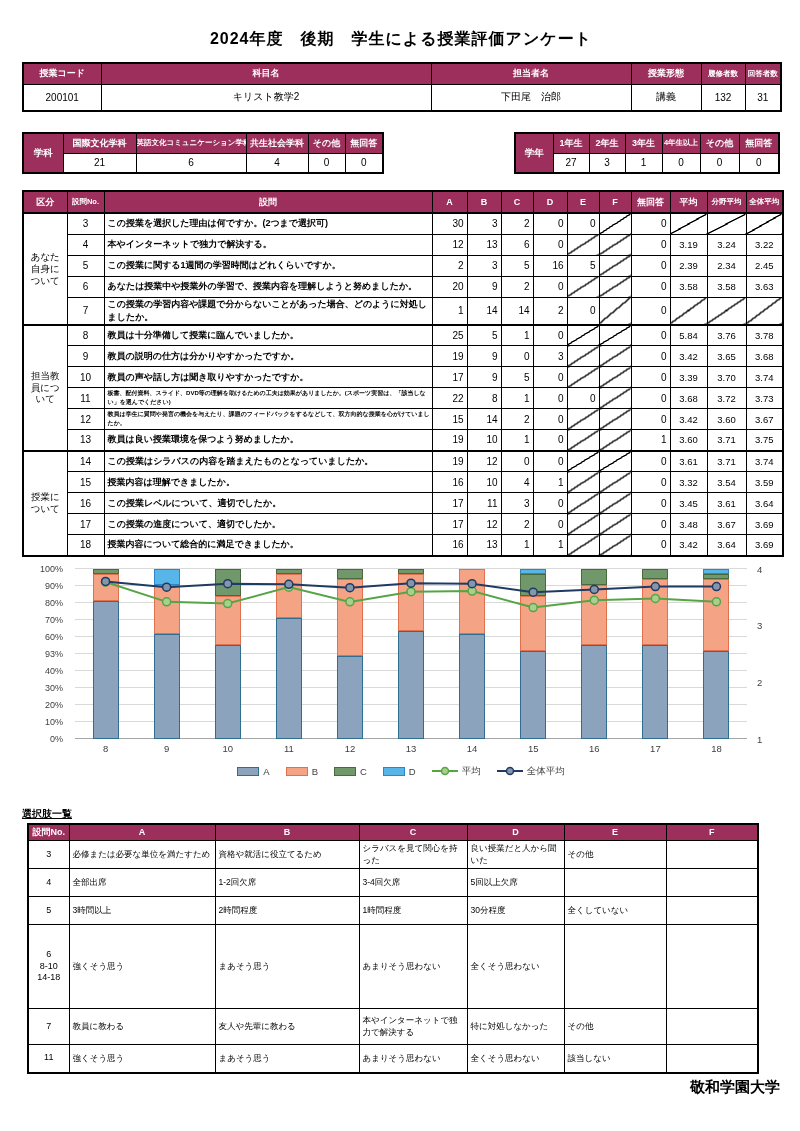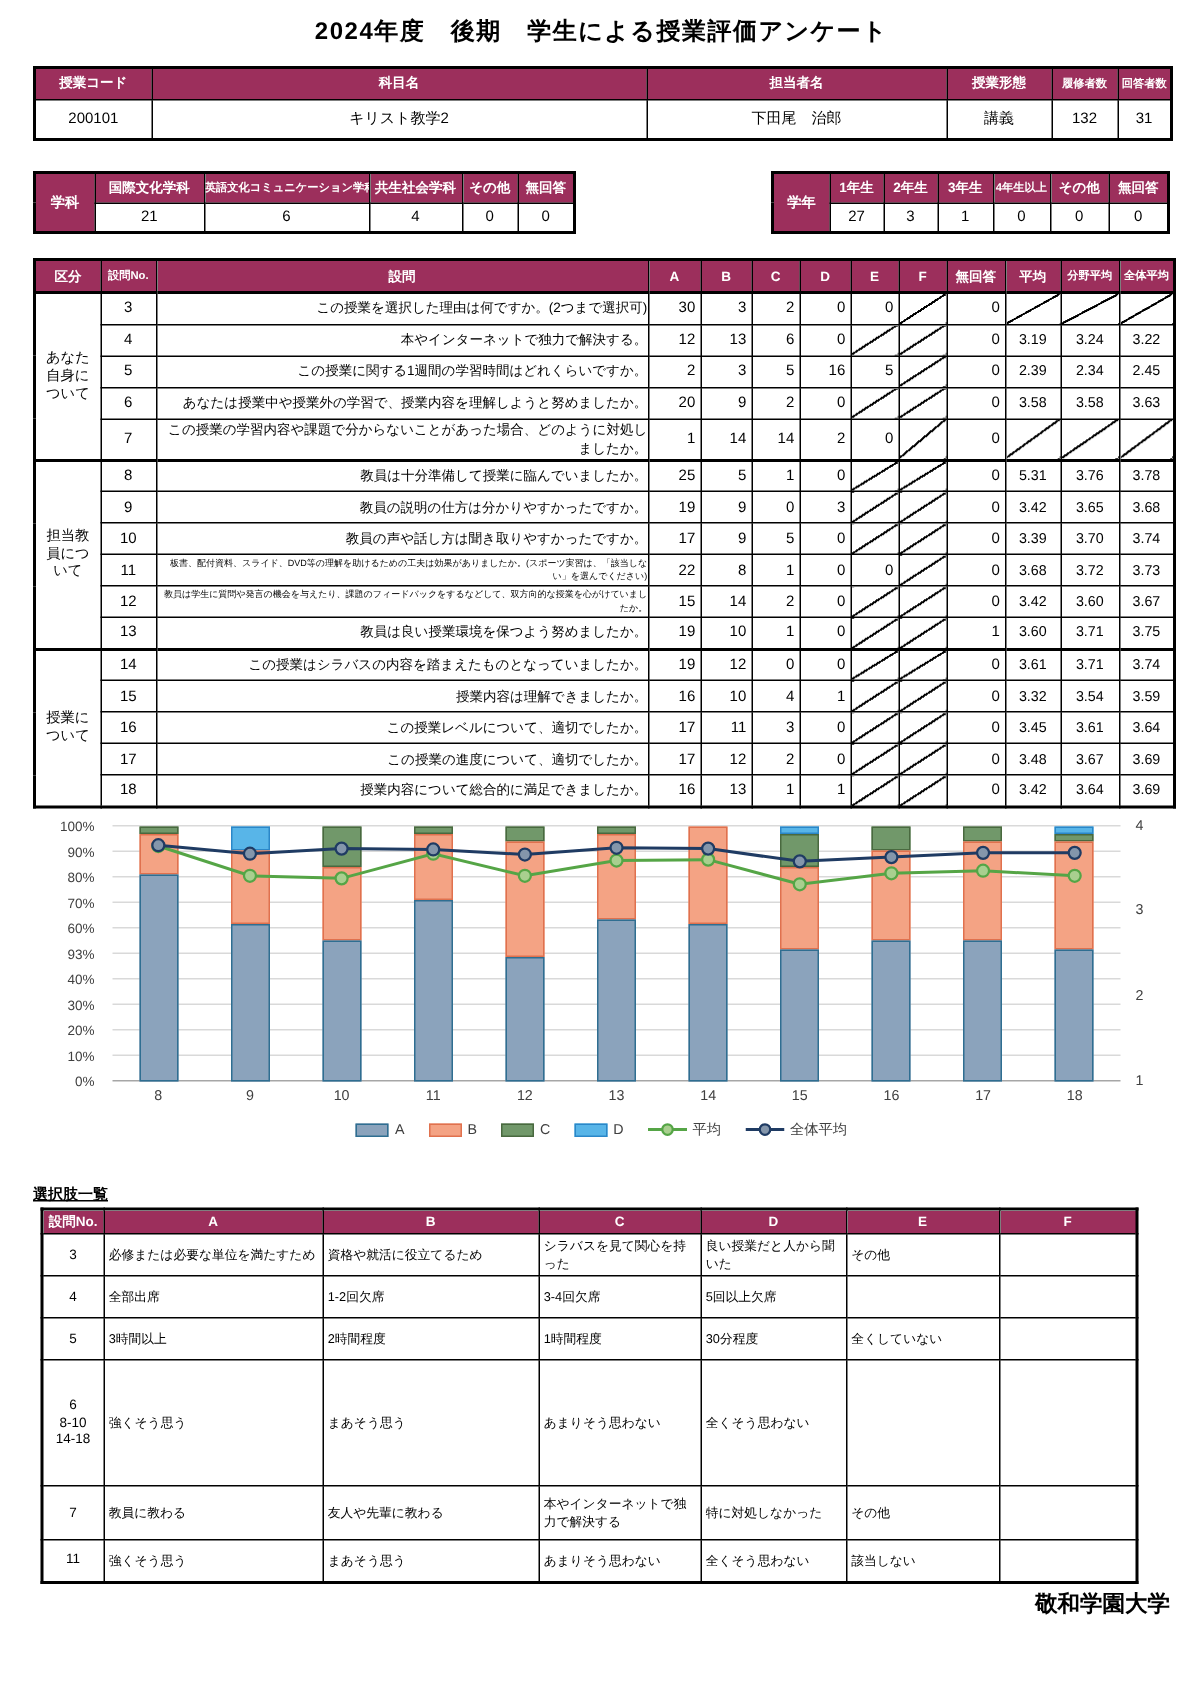--- a/index.html
+++ b/index.html
@@ -4,21 +4,21 @@
 <style>
   * { box-sizing: border-box; margin: 0; padding: 0; }
   html,body { background:#fff; }
   body{
     width:800px; height:1131px; position:relative; overflow:hidden;
     font-family:"Liberation Sans","DejaVu Sans",sans-serif; color:#000;
   }
   .content{ padding:0 20px 0 22px; }
 
   
-  #page-title{ margin-top:11px; text-align:center; font-size:16px; font-weight:bold; letter-spacing:1px; }
+  #page-title{ margin-top:29px; text-align:center; font-size:16px; font-weight:bold; letter-spacing:1px; }
 
   
   table{ border-collapse:collapse; table-layout:fixed; border:2px solid #000; }
   th,td{ border:1px solid #000; overflow:hidden; }
   th{ background:#9c2f5c; color:#fff; font-weight:bold; font-size:9px; text-align:center; white-space:nowrap; }
   th.sm{ font-size:7.5px; }
 
   
   #info-table{ width:758px; margin-top:12px; }
   #info-table th{ height:21px; }
@@ -30,21 +30,21 @@
   .mini td{ height:20px; text-align:center; font-size:10px; }
   .mini th.lab{ font-size:9.5px; }
   #dept-table{ width:360px; } #grade-table{ width:264px; }
 
   
   #qt{ width:758px; margin-top:16px; }
   #qt th{ height:22px; }
   #qt td{ height:21px; font-size:10px; }
   #qt td.cat{ text-align:center; font-size:9.5px; white-space:pre-line; line-height:1.25; }
   #qt td.no{ text-align:center; }
-  #qt td.q{ text-align:right; font-size:9px; padding-left:3px; }
+  #qt td.q{ text-align:left; font-size:9px; padding-left:3px;font-weight:bold; }
   #qt td.qsm{ font-size:6px; }
   #qt td.num{ text-align:right; padding-right:3px; }
   #qt td.avg{ text-align:center; font-size:9.5px; }
   #qt tr.gs td{ border-top:2px solid #000; }
   td.diag{ background:linear-gradient(to bottom right,transparent calc(50% - 0.7px),#000 calc(50% - 0.7px),#000 calc(50% + 0.7px),transparent calc(50% + 0.7px)); }
 
   
   #chart-title{ margin-top:12px; text-align:center; font-size:14px; color:#3a3a3a; letter-spacing:2px; }
   #chart{ position:relative; height:232px; margin-top:2px; }
   #plot{ position:absolute; left:53px; top:10px; width:672px; height:170px; }
@@ -284,21 +284,21 @@
 いて</td>
           <td class="no">8</td>
           <td class="q">教員は十分準備して授業に臨んでいましたか。</td>
           <td class="num">25</td>
           <td class="num">5</td>
           <td class="num">1</td>
           <td class="num">0</td>
           <td class="diag"></td>
           <td class="diag"></td>
           <td class="num">0</td>
-          <td class="avg">5.31</td>
+          <td class="avg">5.84</td>
           <td class="avg">3.76</td>
           <td class="avg">3.78</td>
         </tr>
         <tr>
           <td class="no">9</td>
           <td class="q">教員の説明の仕方は分かりやすかったですか。</td>
           <td class="num">19</td>
           <td class="num">9</td>
           <td class="num">0</td>
           <td class="num">3</td>

